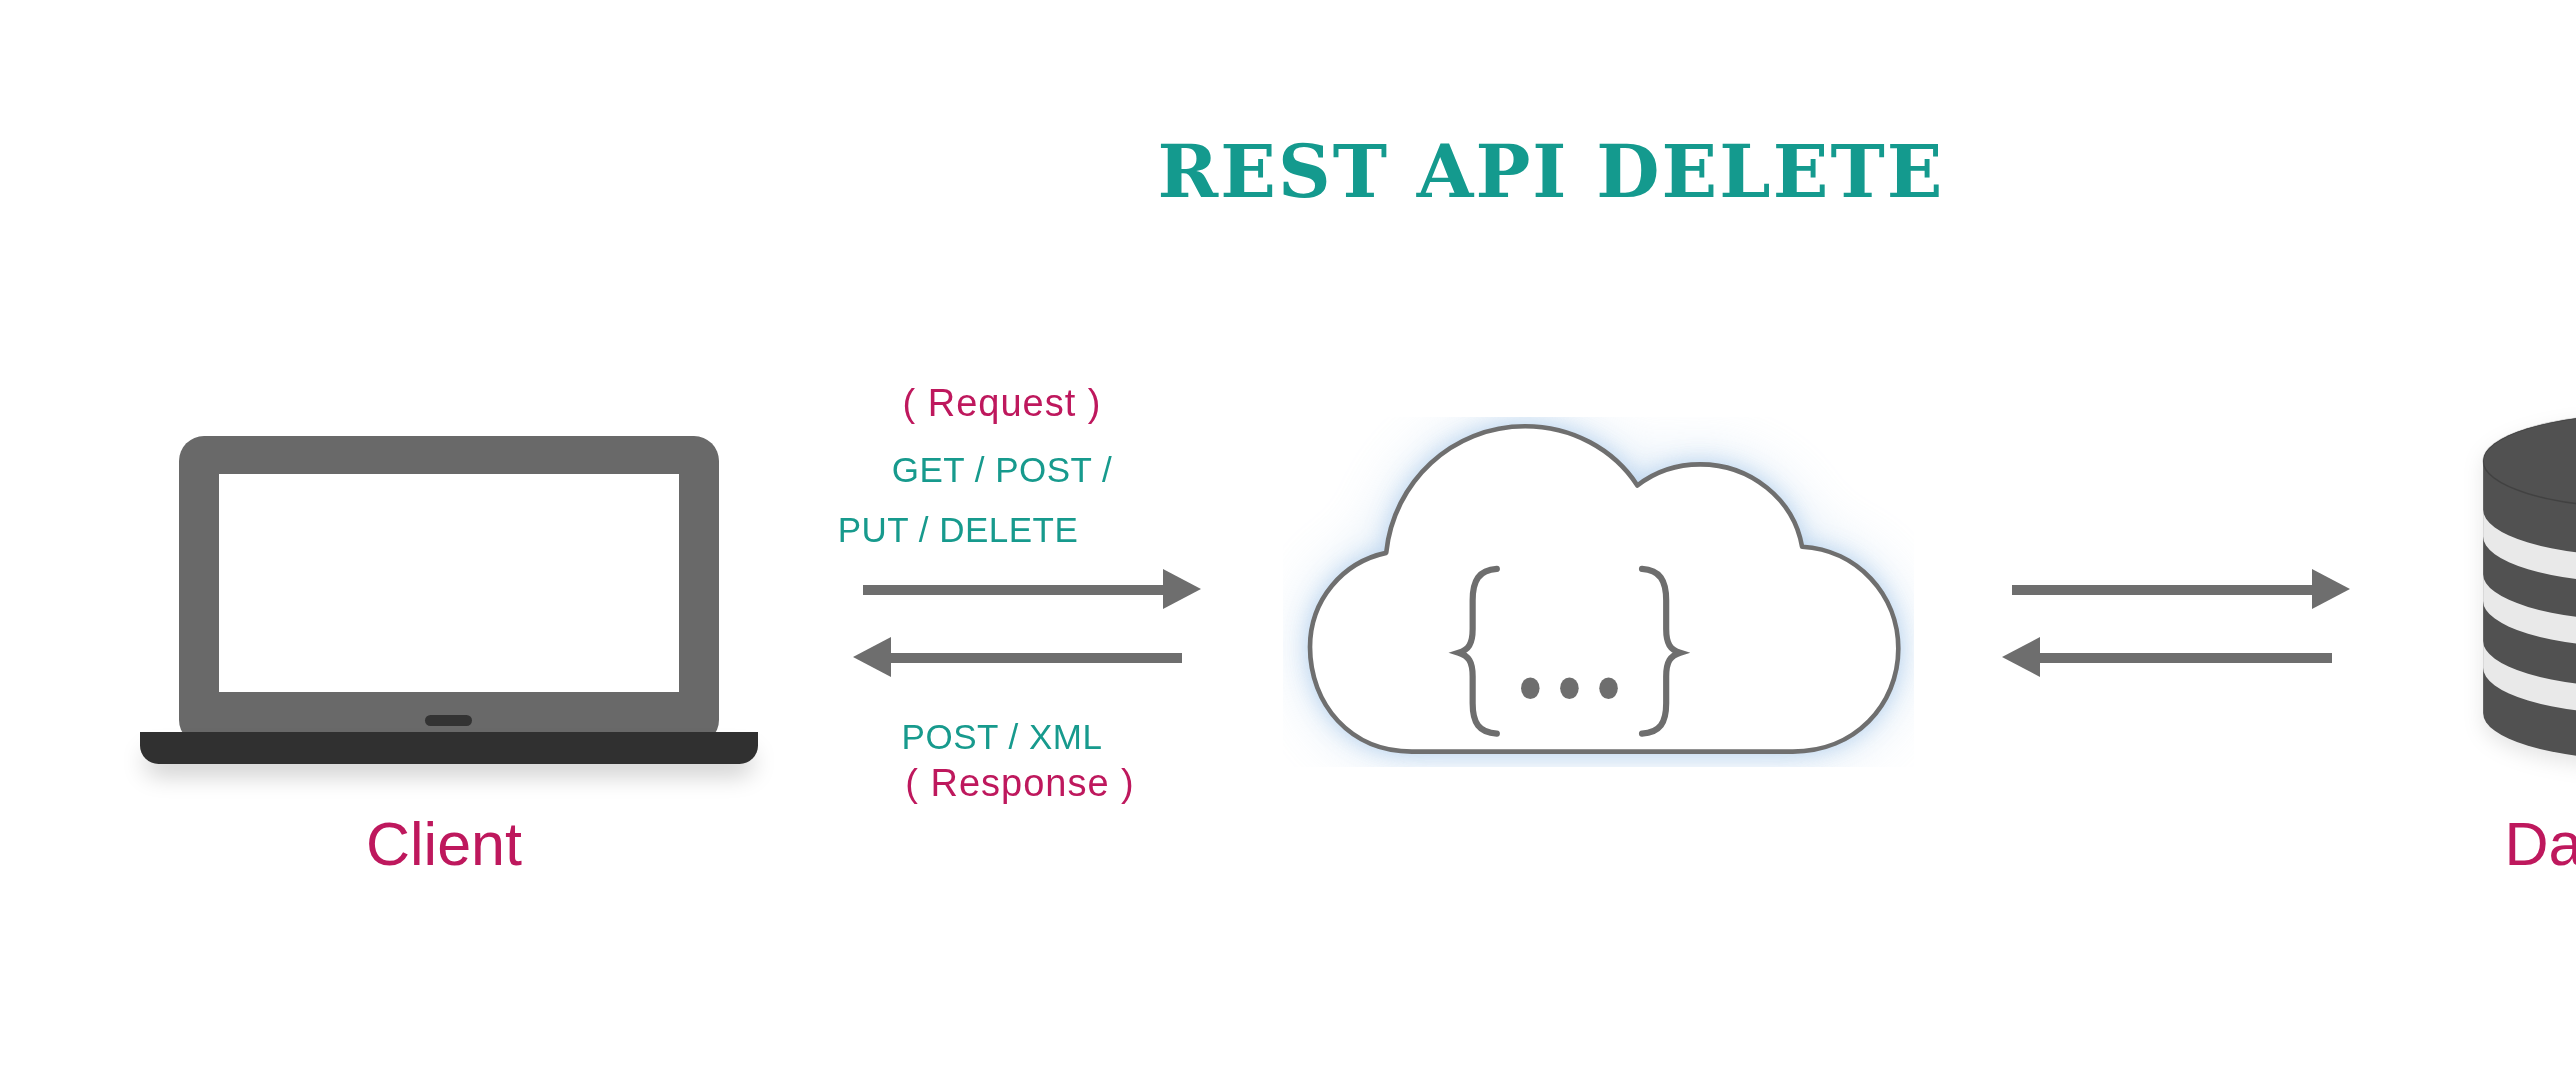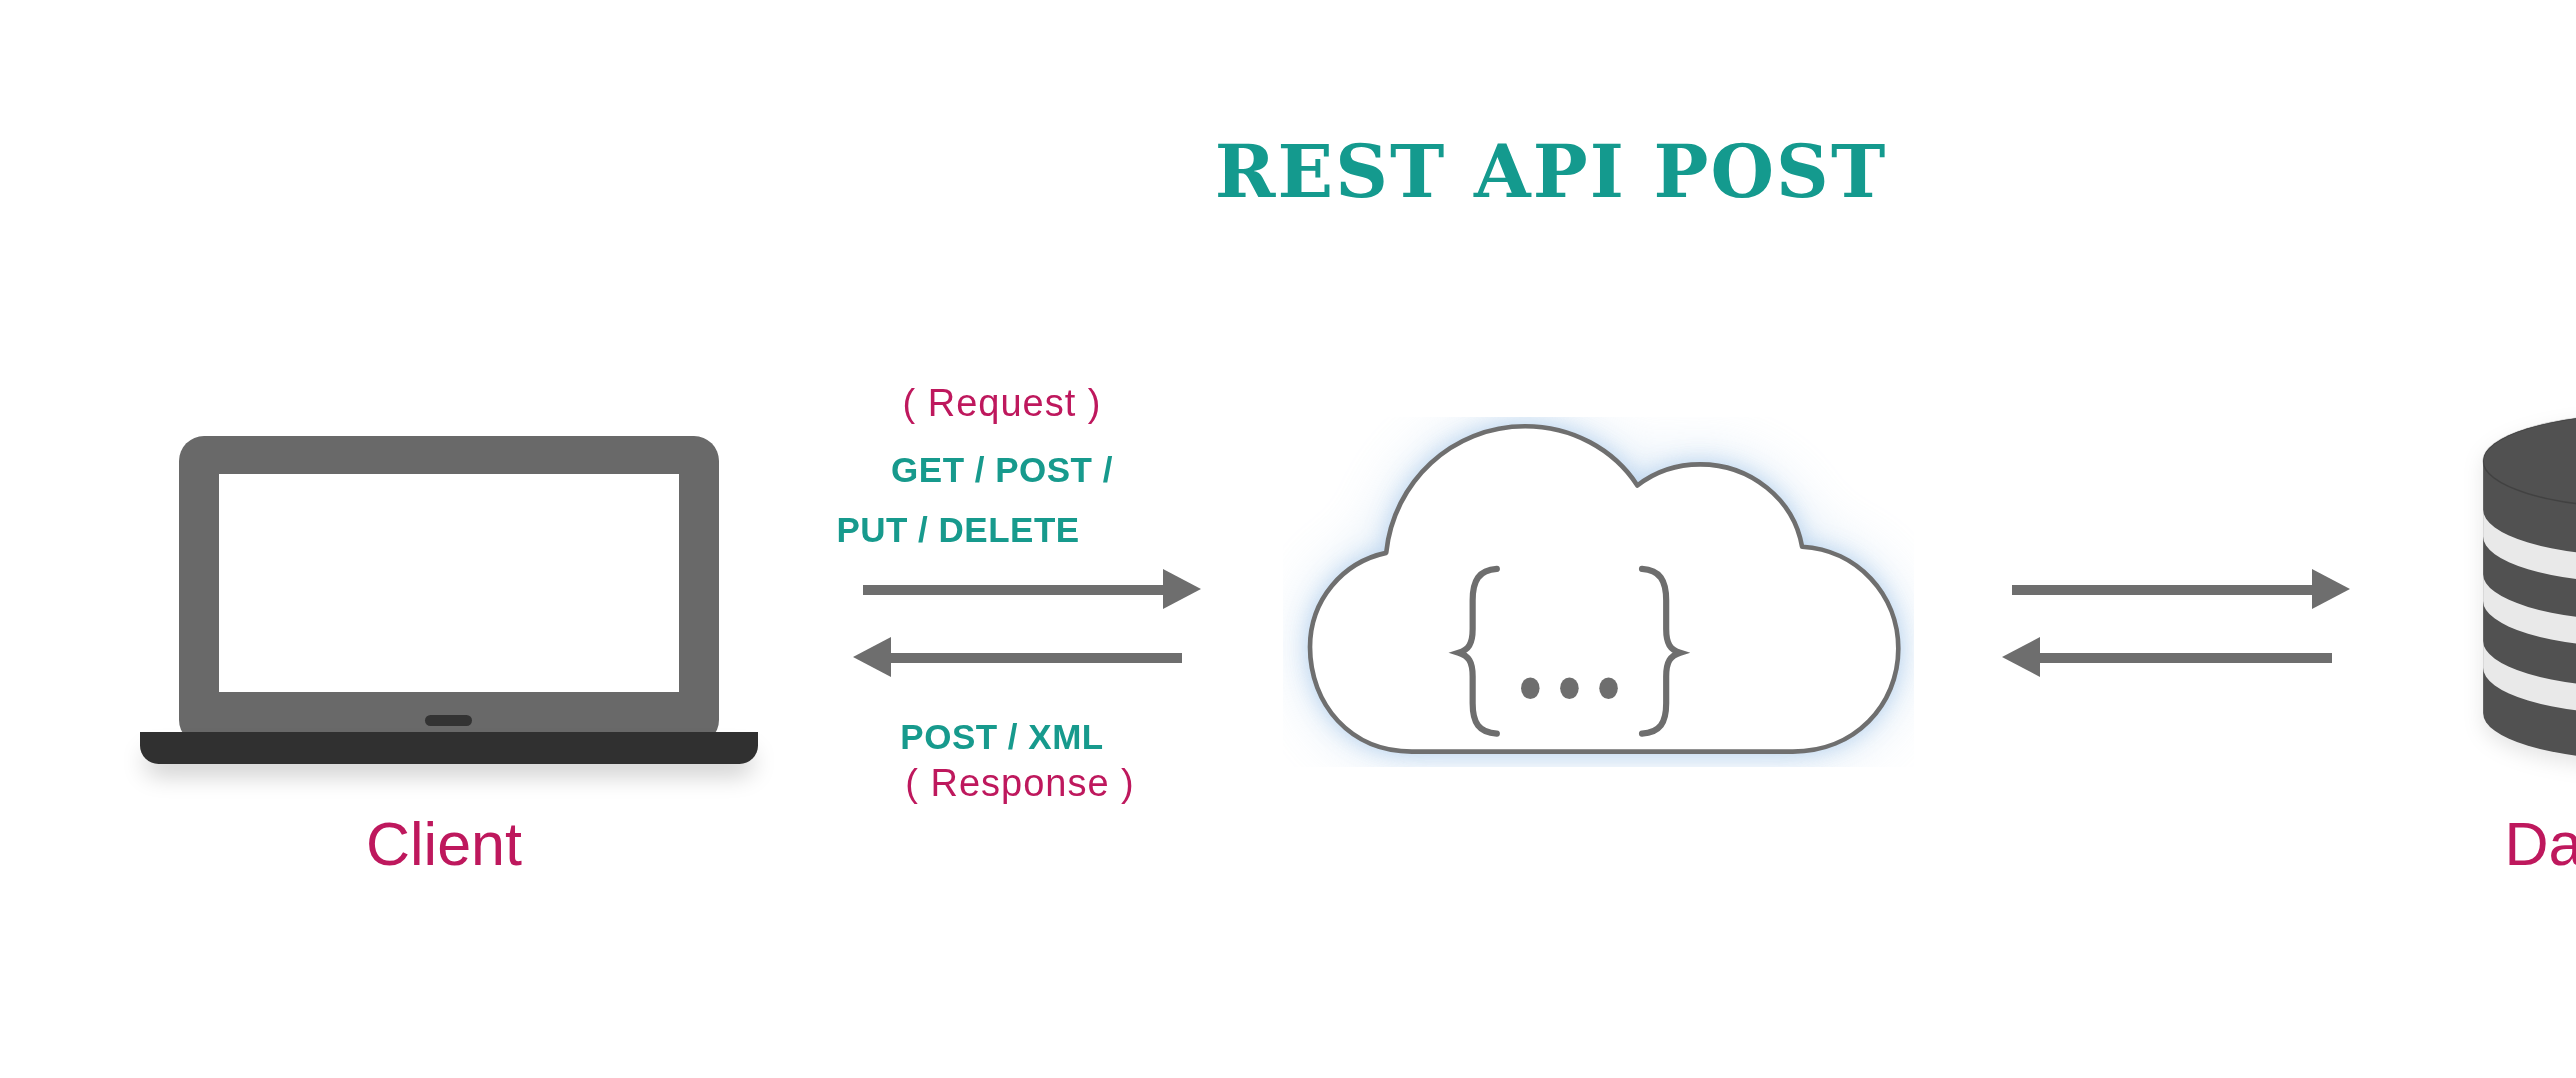--- a/index.html
+++ b/index.html
@@ -41,21 +41,21 @@
     line-height: 1;
     color: #be185d;
     letter-spacing: 1px;
     white-space: nowrap;
   }
   .teal-line {
     position: absolute;
     transform: translateX(-50%);
     font-size: 35px;
     line-height: 1;
-    font-weight: bold;
+    font-weight: normal;
     color: #179a8d;
     letter-spacing: 0.5px;
     white-space: nowrap;
   }
   .node-label {
     position: absolute;
     transform: translateX(-50%);
     font-size: 61px;
     line-height: 1;
     color: #be185d;
@@ -139,21 +139,21 @@
   #db-svg {
     left: 2482px; top: 412px;
     filter: drop-shadow(0 8.2px 10.3px rgba(0,0,0,0.10));
   }
 </style>
 </head>
 <body>
 
 <div id="canvas">
 
-  <h1 id="diagram-title">REST API POST</h1>
+  <h1 id="diagram-title">REST API DELETE</h1>
 
   <div id="laptop" class="abs">
     <div id="laptop-lid"></div>
     <div id="laptop-screen"></div>
     <div id="laptop-notch"></div>
     <div id="laptop-base"></div>
   </div>
   <div id="client-label" class="node-label">Client</div>
 
   <div id="request-caption" class="caption-gray">( Request )</div>

